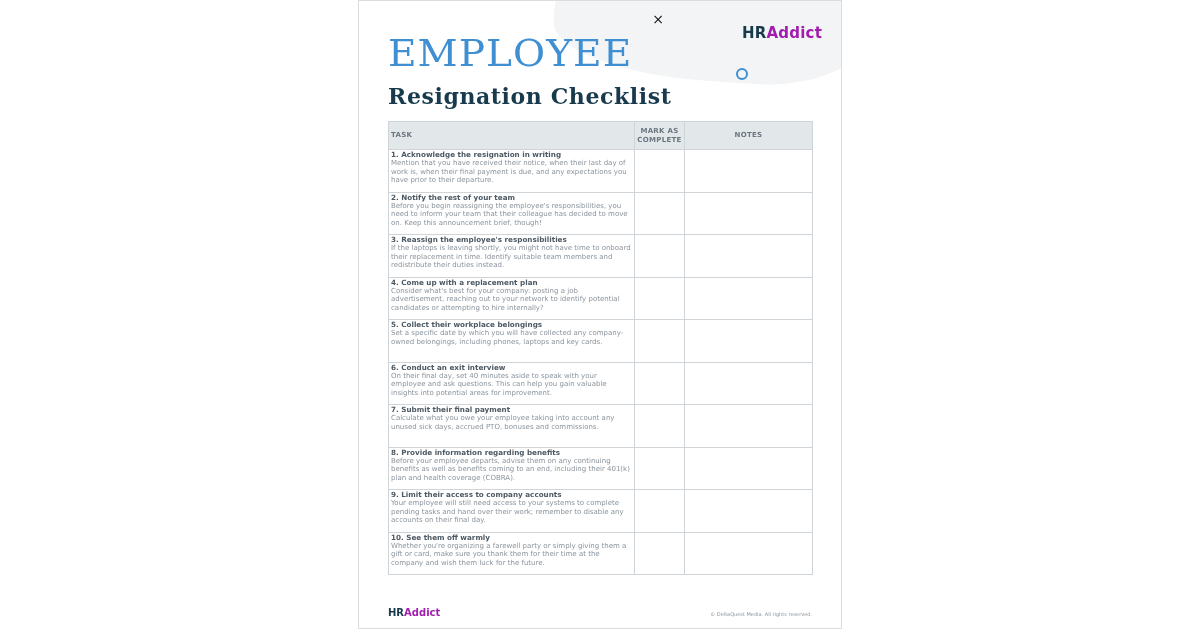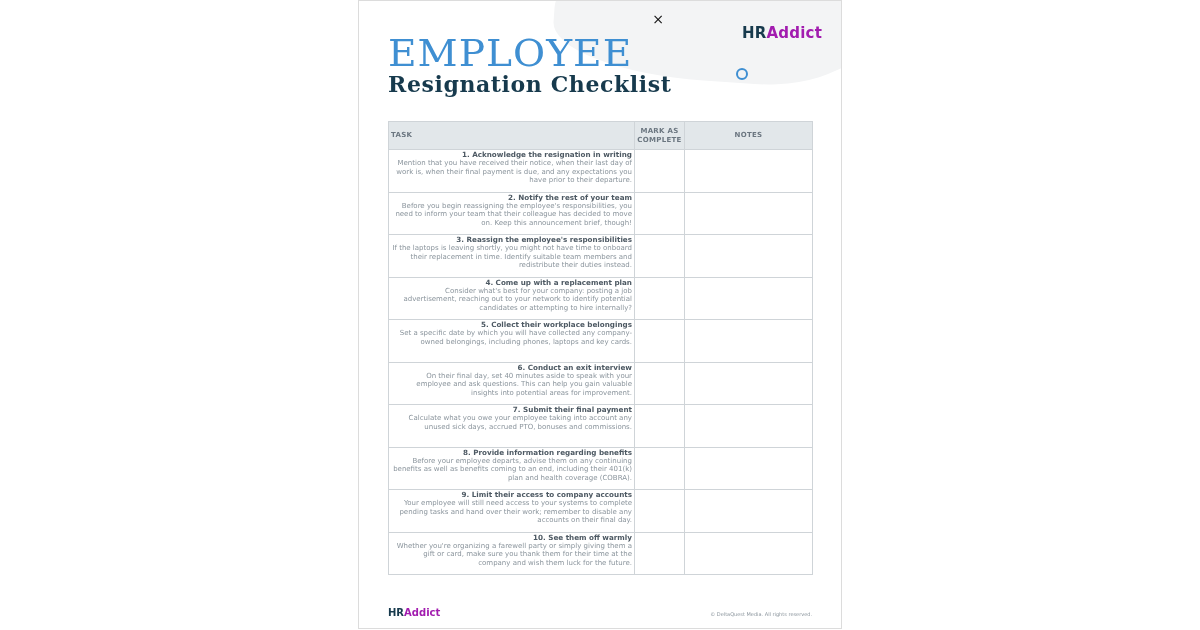--- a/index.html
+++ b/index.html
@@ -34,38 +34,38 @@
   .circle-deco {
     position: absolute; left: 377px; top: 67px; width: 8px; height: 8px;
     border: 2px solid #3f8fd2; border-radius: 50%;
   }
   .title-main {
     position: absolute; left: 29px; top: 32px; font-family: "DejaVu Serif", serif;
     font-size: 38px; line-height: 40px; color: #3f8fd2; letter-spacing: 1px; font-weight: normal;
     transform: scaleX(1.03); transform-origin: left;
   }
   .title-sub {
-    position: absolute; left: 29px; top: 70px; font-family: "DejaVu Serif", serif;
+    position: absolute; left: 29px; top: 82px; font-family: "DejaVu Serif", serif;
     font-size: 22px; line-height: 26px; color: #173a4d; font-weight: bold; letter-spacing: 0.6px;
   }
   table.checklist {
     position: absolute; left: 29px; top: 120px; width: 425px; border-collapse: collapse;
     table-layout: fixed;
   }
   table.checklist th, table.checklist td {
     border: 1px solid #cfd4d8; padding: 0 2px; vertical-align: top;
   }
   table.checklist th {
     background: #e2e7ea; color: #6b7680; font-size: 7px; font-weight: bold; height: 27px;
     vertical-align: middle; letter-spacing: 0.3px; line-height: 9px;
   }
   th.col-task { width: 241px; text-align: left; }
   th.col-mark { width: 45px; text-align: center; }
   th.col-notes { }
-  table.checklist td { height: 41.5px; text-align: right; }
+  table.checklist td { height: 41.5px; }
   td.task-cell { padding-top: 2px; }
   .task-title {
     font-size: 7.2px; font-weight: bold; color: #4d5963; line-height: 9px; display: block;
   }
   .task-desc {
     font-size: 7px; color: #8a949c; line-height: 8.7px; display: block;
   }
   .cell-input { display: block; width: 100%; height: 100%; cursor: text; }
   .footer-logo {
     position: absolute; left: 29px; top: 606px; font-size: 10px; font-weight: bold;

